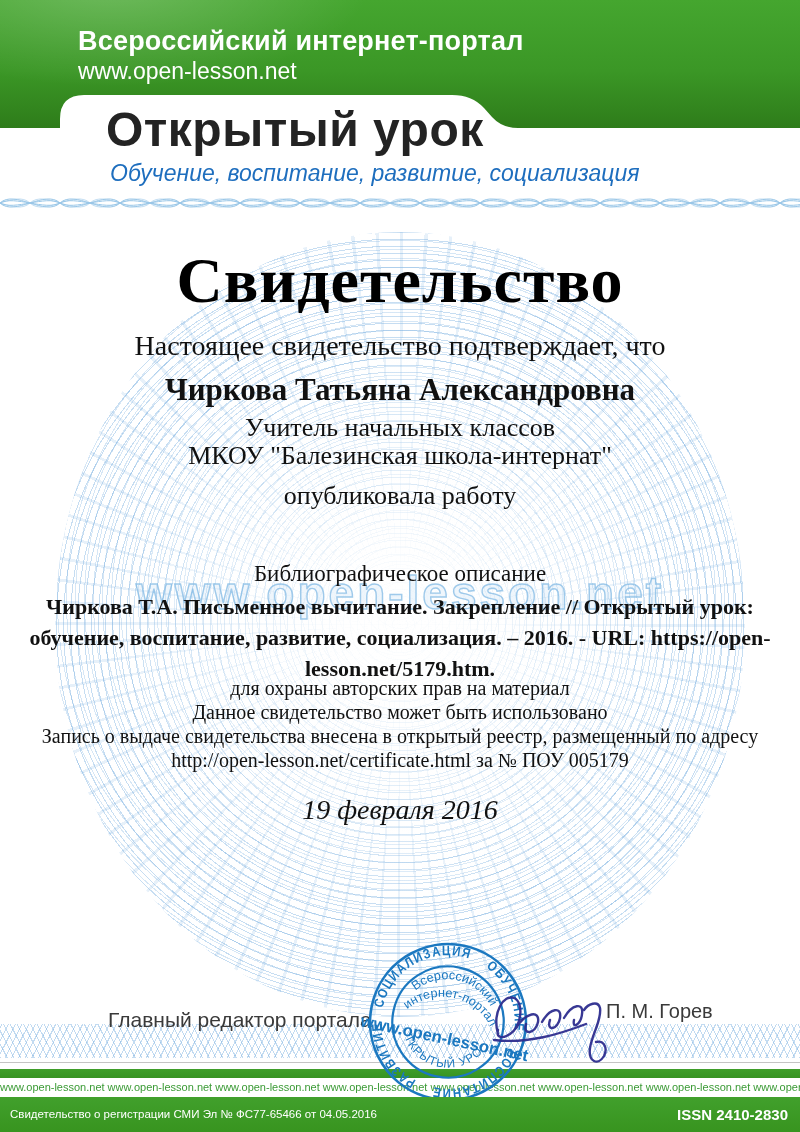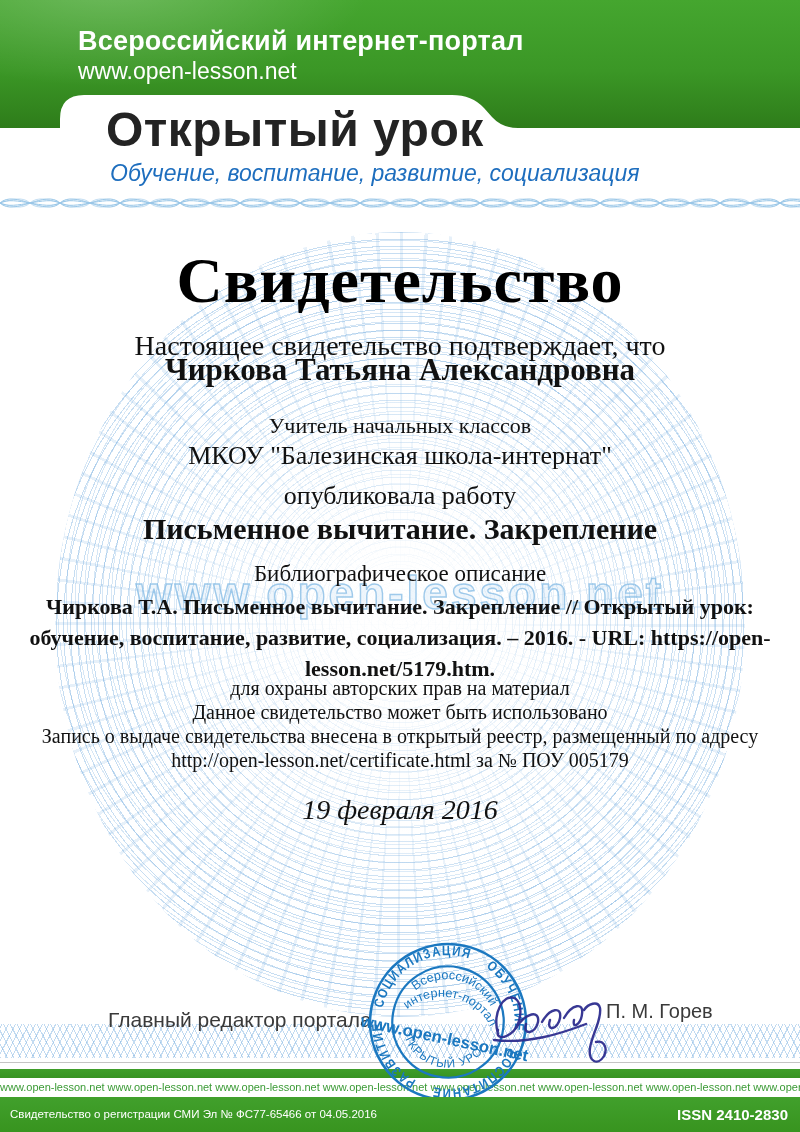--- a/index.html
+++ b/index.html
@@ -30,22 +30,22 @@
   .band-bottom{left:0;top:1024px;width:800px;height:34px;z-index:1;
     background:repeating-linear-gradient(63deg,rgba(120,175,224,.45) 0 1px,transparent 1px 6px),
                repeating-linear-gradient(-63deg,rgba(120,175,224,.45) 0 1px,transparent 1px 6px);}
   .watermark{top:566px;font-size:46px;font-weight:700;letter-spacing:3px;z-index:1;
     color:rgba(175,212,238,.20);-webkit-text-stroke:1.4px rgba(130,185,228,.75);}
 
   
   .txt{z-index:2;color:#111;}
   .cert-title{top:244px;font-size:64px;font-weight:700;letter-spacing:1px;color:#000;}
   .intro{top:330px;font-size:28px;}
-  .name{top:352px;font-size:31px;font-weight:700;}
-  .role{top:413px;font-size:22px;}
+  .name{top:372px;font-size:31px;font-weight:700;}
+  .role{top:413px;font-size:26px;}
   .school{top:441px;font-size:26px;}
   .action{top:481px;font-size:26px;}
   .work{top:512px;font-size:30px;font-weight:700;}
   .bib{top:561px;font-size:23px;}
   .citation{top:591px;font-size:22px;font-weight:700;line-height:31px;white-space:nowrap;}
   .usage{top:676px;font-size:20px;line-height:24px;white-space:nowrap;}
   .date{top:794px;font-size:28px;font-style:italic;}
 
   
   .editor-label{left:108px;top:1008px;font-size:21px;color:#3a3a3a;z-index:2;}
@@ -96,21 +96,20 @@
   <div class="abs rosette"></div>
   <div class="abs ctr watermark">www.open-lesson.net</div>
   <div class="abs band-bottom"></div>
 
   <div class="abs ctr serif txt cert-title">Свидетельство</div>
   <div class="abs ctr serif txt intro">Настоящее свидетельство подтверждает, что</div>
   <div class="abs ctr serif txt name">Чиркова Татьяна Александровна</div>
   <div class="abs ctr serif txt role">Учитель начальных классов</div>
   <div class="abs ctr serif txt school">МКОУ "Балезинская школа-интернат"</div>
   <div class="abs ctr serif txt action">опубликовала работу</div>
-  <div class="abs ctr serif txt work">Письменное вычитание. Закрепление</div>
   <div class="abs ctr serif txt bib">Библиографическое описание</div>
 
   <div class="abs ctr serif txt citation">
     <div>Чиркова Т.А. Письменное вычитание. Закрепление // Открытый урок:</div>
     <div>обучение, воспитание, развитие, социализация. – 2016. - URL: https://open-</div>
     <div>lesson.net/5179.htm.</div>
   </div>
 
   <div class="abs ctr serif txt usage">
     <div>для охраны авторских прав на материал</div>

